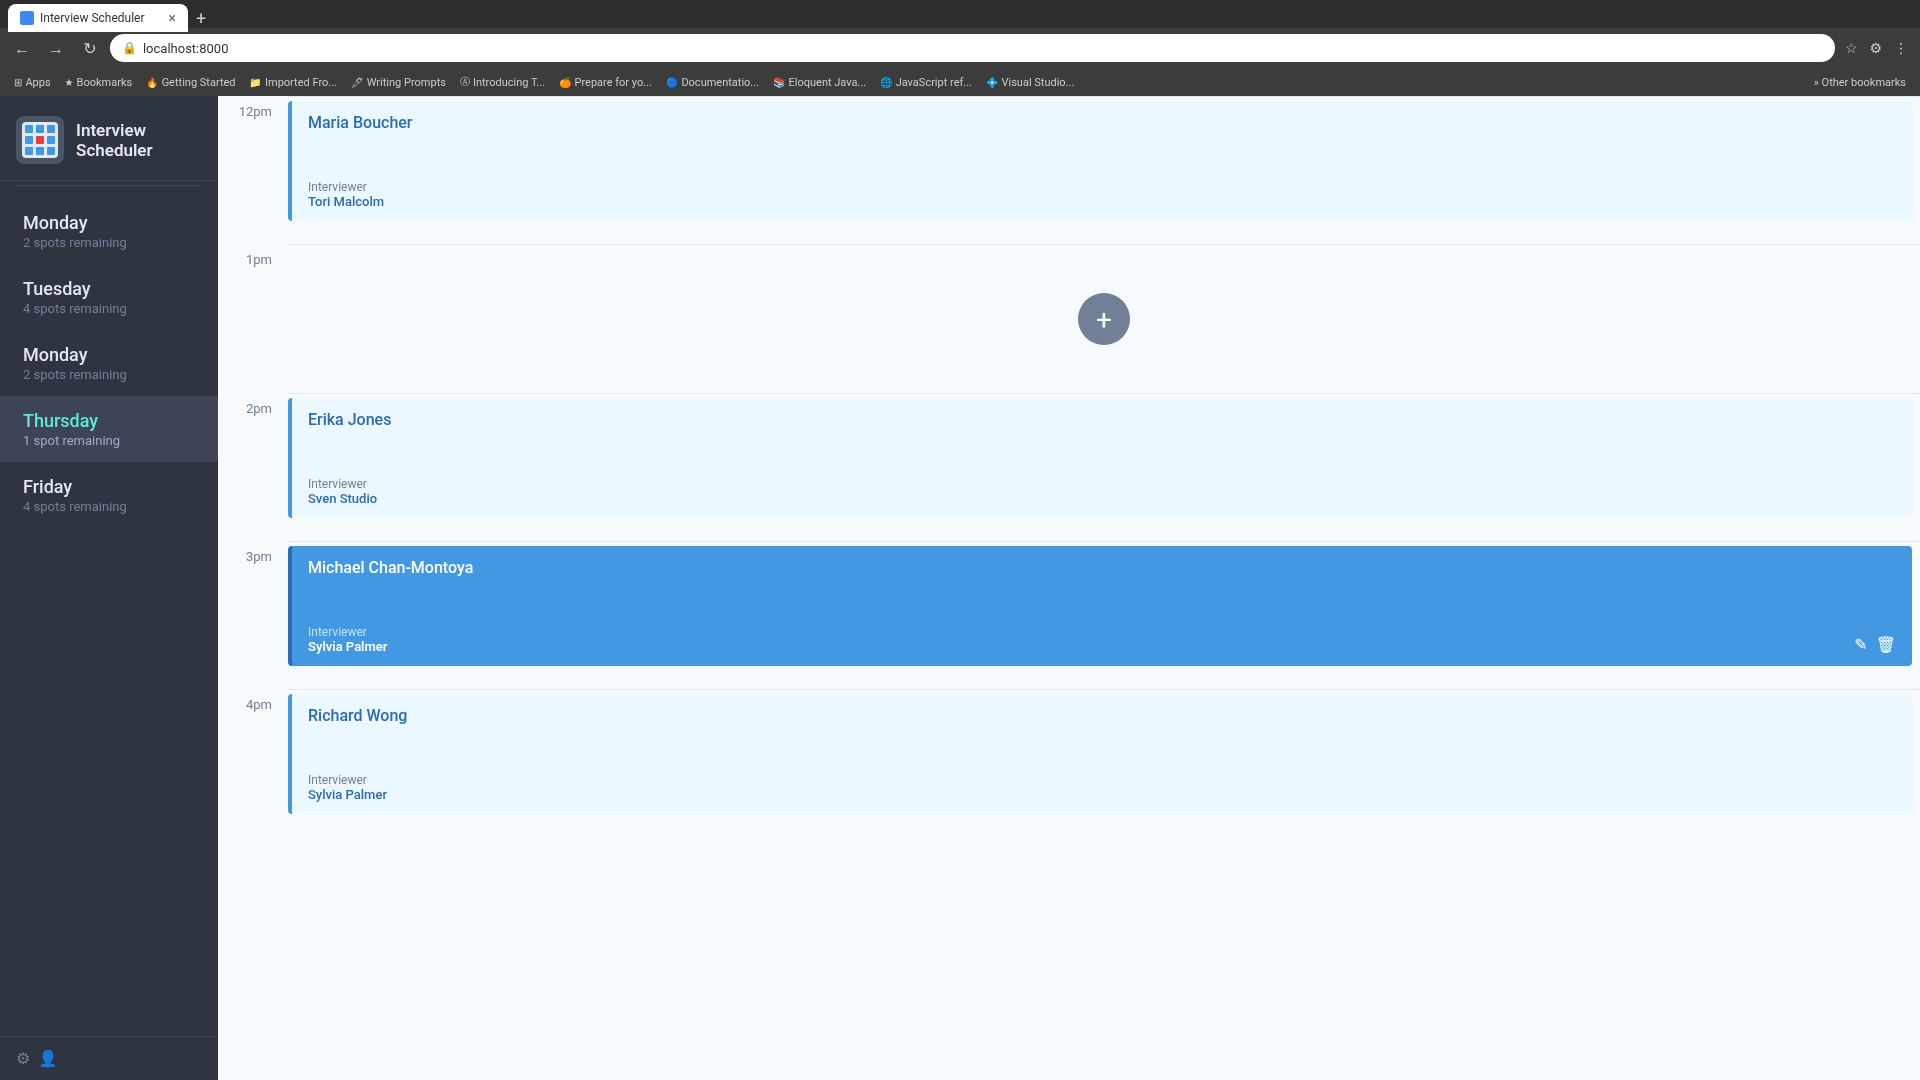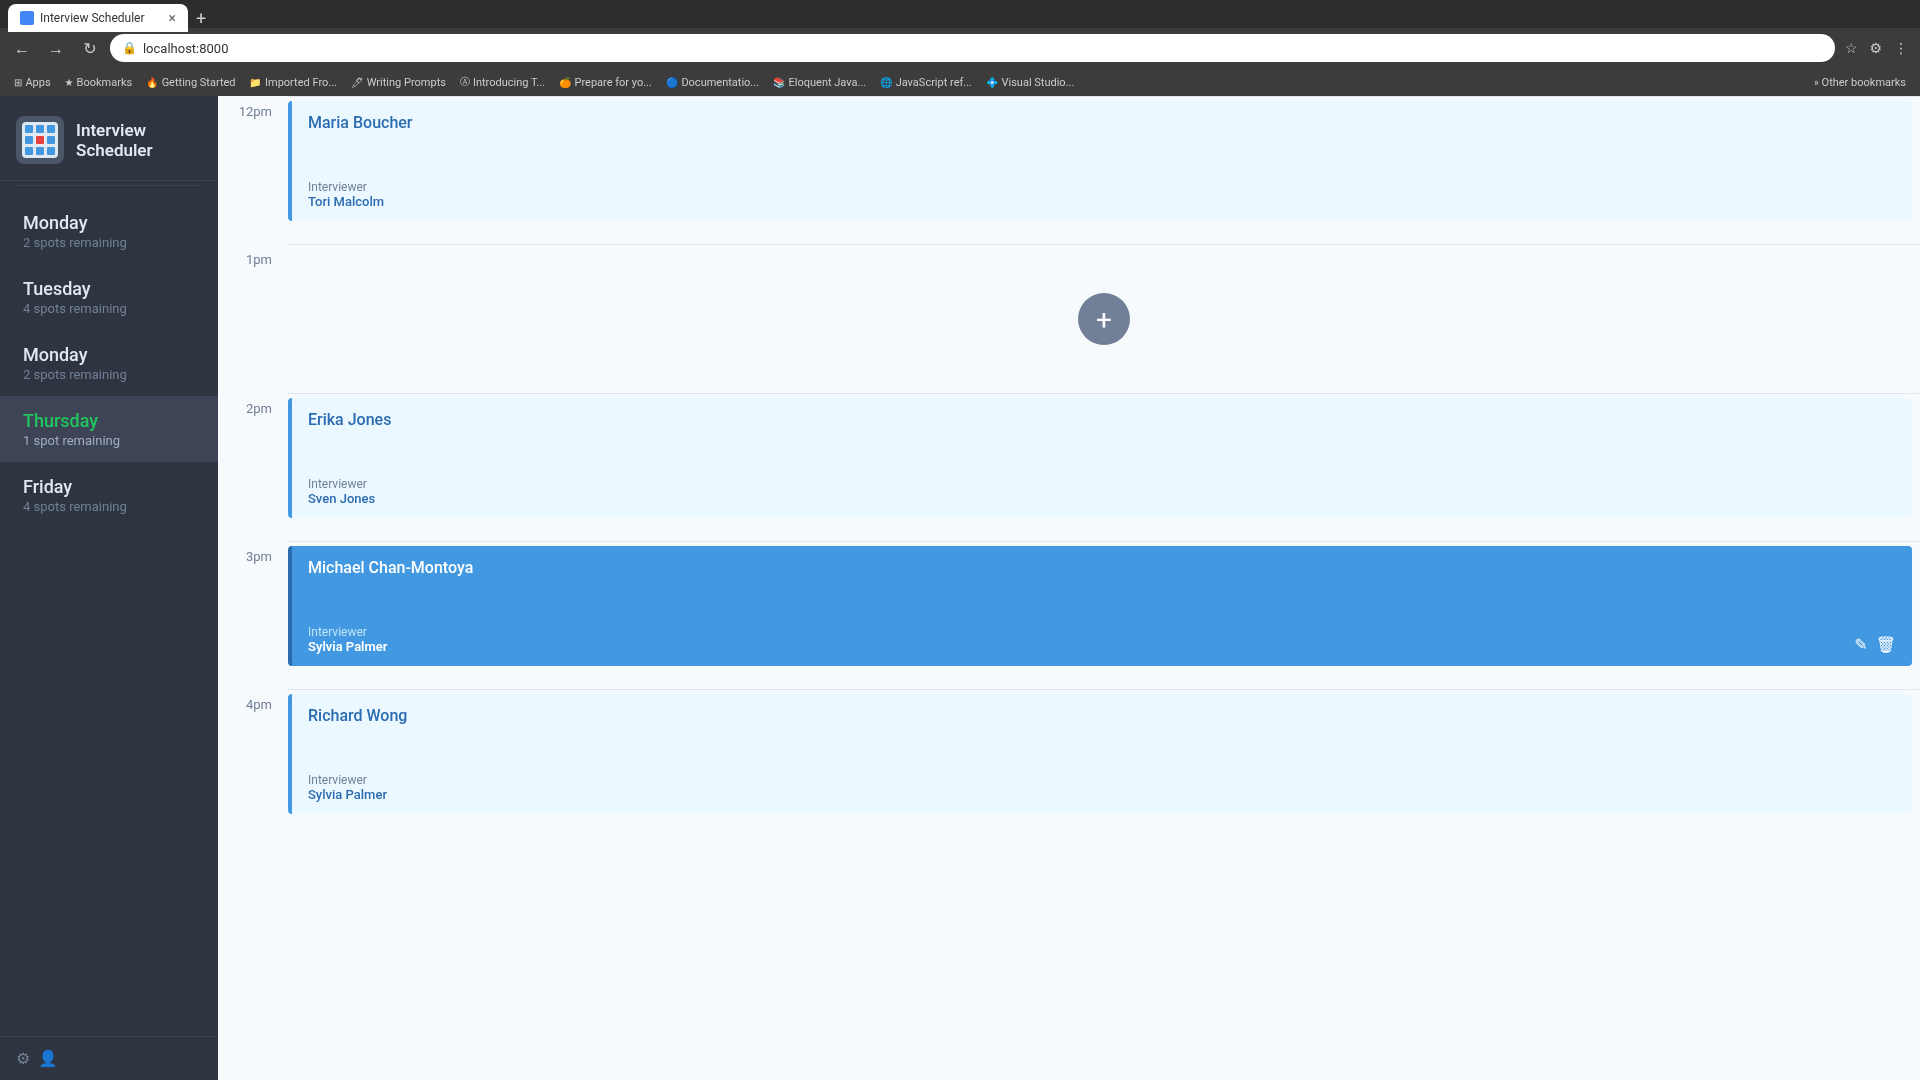--- a/index.html
+++ b/index.html
@@ -32,21 +32,21 @@
     .sidebar { width: 218px; background: #2e3440; color: #fff; display: flex; flex-direction: column; flex-shrink: 0; }
     .sidebar-header { padding: 20px 16px 16px; display: flex; align-items: center; gap: 12px; border-bottom: 1px solid #3d4455; }
     .sidebar-logo { width: 48px; height: 48px; background: #4a5568; border-radius: 8px; display: flex; align-items: center; justify-content: center; position: relative; flex-shrink: 0; }
     .sidebar-divider { border: none; border-top: 1px solid #3d4455; margin: 4px 16px; }
 
     .sidebar-nav { padding: 8px 0; flex: 1; }
     .sidebar-nav-item { padding: 14px 20px; cursor: pointer; border-left: 3px solid transparent; }
     .sidebar-nav-item.active { background: #3d4455; border-left: 3px solid transparent; }
     .sidebar-nav-item .day-name { font-size: 18px; font-weight: 500; color: #e2e8f0; }
     .sidebar-nav-item .spots { font-size: 13px; color: #718096; margin-top: 2px; }
-    .sidebar-nav-item.active .day-name { color: #22c55e; }
+    .sidebar-nav-item.active .day-name { color: #5eead4; }
     .sidebar-nav-item.active .spots { color: #a0aec0; }
 
     .sidebar-footer { padding: 12px 16px; border-top: 1px solid #3d4455; display: flex; align-items: center; gap: 8px; }
     .sidebar-footer-icon { color: #718096; font-size: 16px; }
 
     
     .main-content { flex: 1; display: flex; flex-direction: column; overflow: hidden; background: #f7fafc; }
     .schedule-area { flex: 1; overflow-y: auto; padding: 0; position: relative; }
 
     .time-slot { display: flex; align-items: flex-start; min-height: 148px; }
@@ -199,21 +199,21 @@
         </div>
       </div>
 
       <div class="time-slot">
         <div class="time-label">2pm</div>
         <div class="time-content">
           <div class="interview-card" style="margin-top:4px;">
             <div class="candidate-name">Erika Jones</div>
             <div style="margin-top:auto;">
               <div class="interviewer-label">Interviewer</div>
-              <div class="interviewer-name">Sven Jones</div>
+              <div class="interviewer-name">Sven Studio</div>
             </div>
           </div>
         </div>
       </div>
 
       <div class="time-slot">
         <div class="time-label">3pm</div>
         <div class="time-content">
           <div class="interview-card active" style="margin-top:4px; border-left-color:#2b6cb0;">
             <div class="candidate-name">Michael Chan-Montoya</div>

